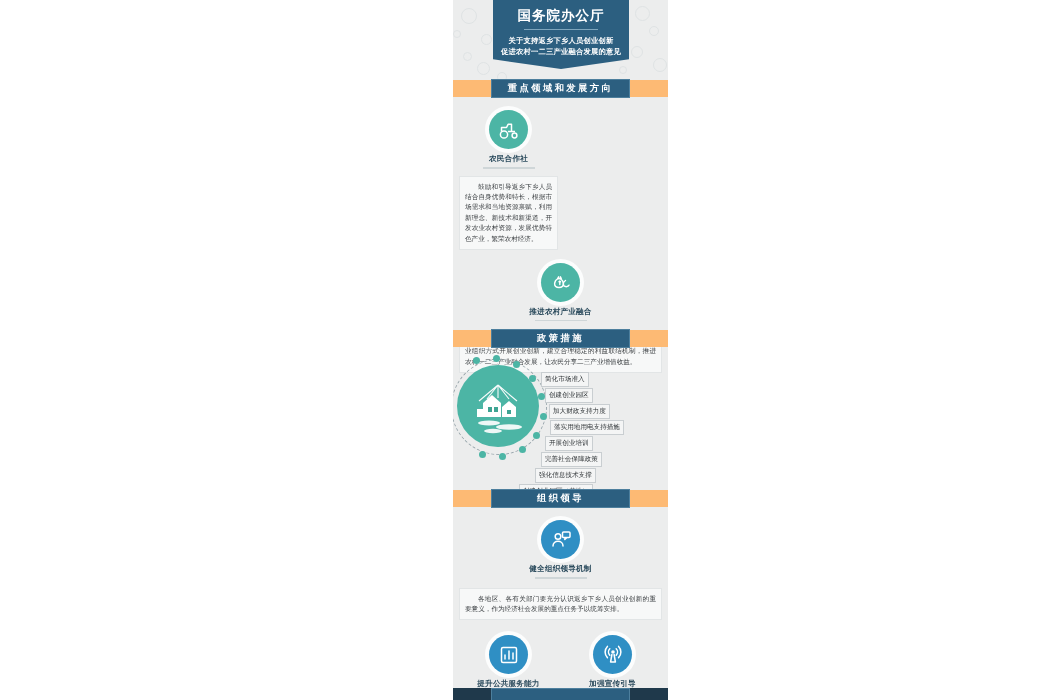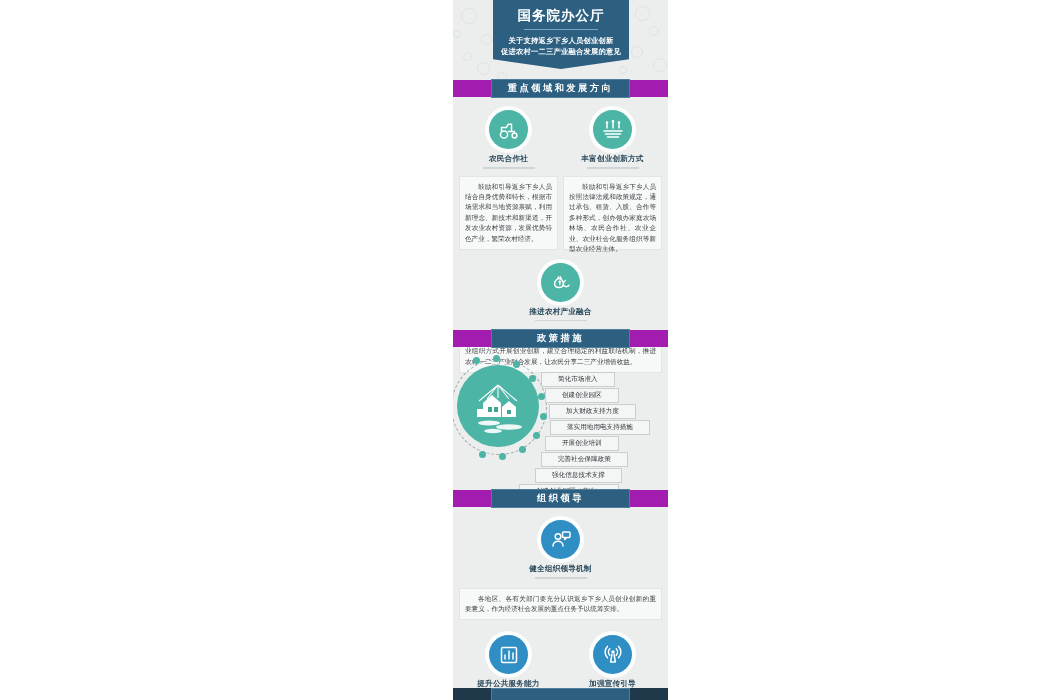--- a/index.html
+++ b/index.html
@@ -19,21 +19,21 @@
   .title-banner{
     position:absolute;left:40px;top:0;width:136px;
     background:#2c5f80;color:#fff;text-align:center;
     padding:7px 6px 12px 6px;box-sizing:border-box;
     clip-path:polygon(0 0,100% 0,100% 86%,50% 100%,0 86%);
   }
   .title-main{font-size:13.5px;font-weight:bold;letter-spacing:1px;line-height:17px;}
   .title-rule{width:74px;height:1px;background:#7fa6bd;margin:5px auto 5px auto;}
   .title-sub{font-size:7.3px;line-height:11px;font-weight:bold;letter-spacing:.2px;}
   
-  .ribbon{position:relative;width:215px;height:17px;background:#a21caf;margin:0;text-align:center;}
+  .ribbon{position:relative;width:215px;height:17px;background:#fdba74;margin:0;text-align:center;}
   .ribbon-in{
     position:absolute;left:38px;top:-1px;width:139px;height:19px;
     background:#2c5f80;border:1px solid #4d7f9d;box-sizing:border-box;
     color:#fff;font-size:9.3px;font-weight:bold;letter-spacing:2.4px;
     display:flex;align-items:center;justify-content:center;
   }
   .row2{display:flex;justify-content:space-between;padding:0 6px;box-sizing:border-box;}
   .col{width:99px;}
   .iconwrap{display:flex;flex-direction:column;align-items:center;}
   .circ{
@@ -60,21 +60,21 @@
     position:absolute;left:4px;top:18px;width:82px;height:82px;border-radius:50%;
     background:#4cb5a5;
   }
   .farm-ring{
     position:absolute;left:-2px;top:12px;width:94px;height:94px;border-radius:50%;
     border:1.2px dashed #9aa7ad;
   }
   .dot{position:absolute;width:7px;height:7px;border-radius:50%;background:#4cb5a5;}
   .pill{
     position:absolute;background:#f4f5f5;border:1px solid #c9ced1;
-    font-size:6.6px;color:#2f3437;padding:2px 16px;white-space:nowrap;
+    font-size:6.6px;color:#2f3437;padding:2px 3px;white-space:nowrap;
   }
   
   .ribbon-bottom{position:absolute;left:0;top:688px;width:215px;height:12px;background:#1f394b;}
   .ribbon-bottom .ribbon-in{top:0;height:14px;}
 </style>
 </head>
 <body>
 
 <div class="stage">
   <div class="poster">
@@ -116,36 +116,20 @@
                 <path d="M4.5 13.5v-4h5l1.6-3.2h3.4v7" stroke-linejoin="round"></path>
                 <path d="M11 13.5h7"></path>
               </svg>
             </div>
             <div class="ic-label">农民合作社</div>
             <div class="ic-underline"></div>
           </div>
           <div class="para" style="height:74px;">鼓励和引导返乡下乡人员结合自身优势和特长，根据市场需求和当地资源禀赋，利用新理念、新技术和新渠道，开发农业农村资源，发展优势特色产业，繁荣农村经济。</div>
         </div>
 
-        <div class="col">
-          <div class="iconwrap">
-            <div class="circ teal">
-              <svg width="24" height="24" viewBox="0 0 24 24" fill="none" stroke="#fff" stroke-width="1.5">
-                <path d="M6 10V6M12 10V4.5M18 10V6" stroke-linecap="round"></path>
-                <circle cx="6" cy="4.6" r="1.3" fill="#fff" stroke="none"></circle>
-                <circle cx="12" cy="3.2" r="1.3" fill="#fff" stroke="none"></circle>
-                <circle cx="18" cy="4.6" r="1.3" fill="#fff" stroke="none"></circle>
-                <path d="M3 13h18M4.5 16h15M6.5 19h11" stroke-linecap="round"></path>
-              </svg>
-            </div>
-            <div class="ic-label">丰富创业创新方式</div>
-            <div class="ic-underline"></div>
-          </div>
-          <div class="para" style="height:74px;">鼓励和引导返乡下乡人员按照法律法规和政策规定，通过承包、租赁、入股、合作等多种形式，创办领办家庭农场林场、农民合作社、农业企业、农业社会化服务组织等新型农业经营主体。</div>
-        </div>
       </div>
 
       <div style="margin-top:13px;">
         <div class="iconwrap">
           <div class="circ teal">
             <svg width="24" height="24" viewBox="0 0 24 24" fill="none" stroke="#fff" stroke-width="1.4">
               <path d="M9 8.5c-2.2 1.3-3.4 3.3-3.4 5.3 0 2.3 1.9 3.7 4.4 3.7s4.4-1.4 4.4-3.7c0-2-1.2-4-3.4-5.3z"></path>
               <path d="M9 8.5h3M9.6 6.8l-.9 1.7M11.4 6.8l.9 1.7" stroke-linecap="round"></path>
               <path d="M10 11.8h1.6M10.8 11v3.6" stroke-linecap="round"></path>
               <path d="M16.5 10.5c-1.4.9-2.2 2.2-2.2 3.6 0 1.6 1.3 2.6 3 2.6 1.3 0 2.4-.6 2.8-1.6" stroke-linecap="round"></path>

